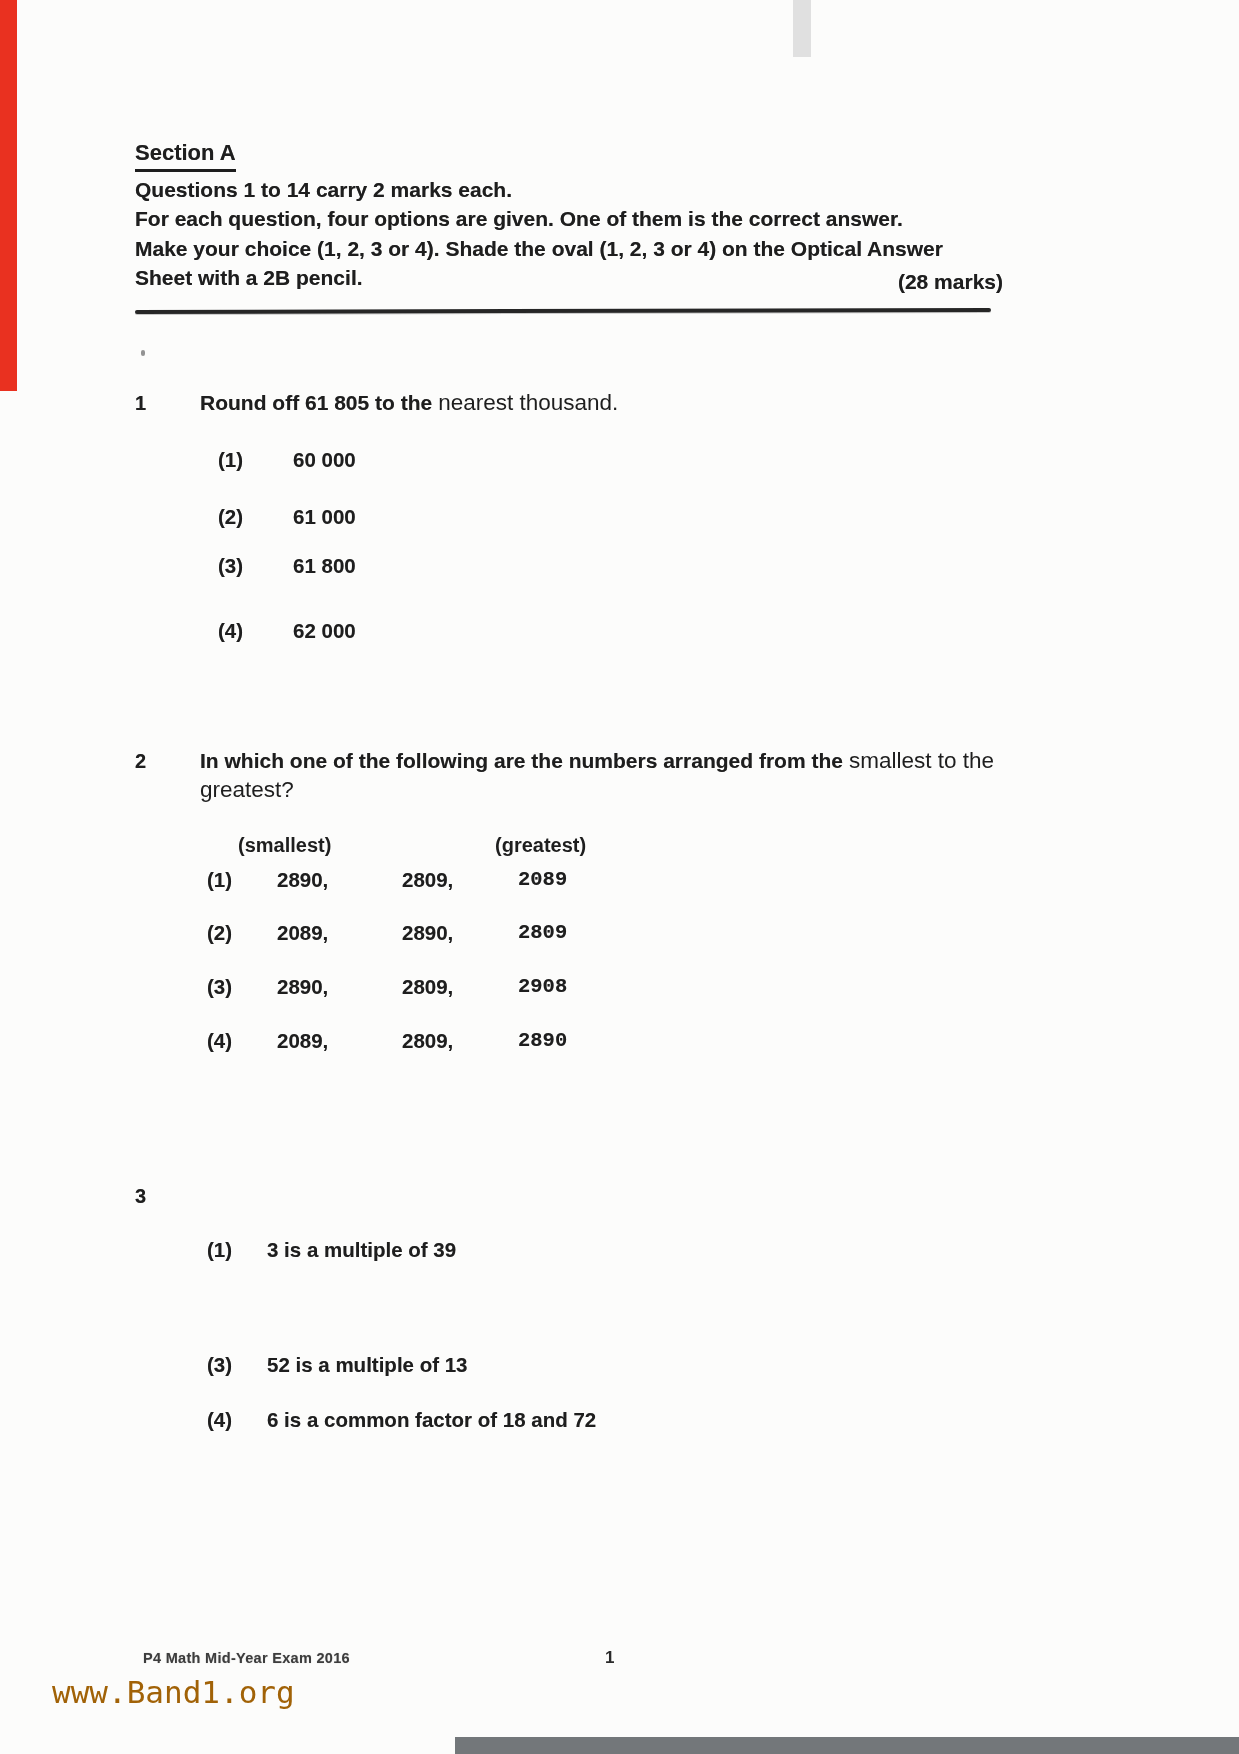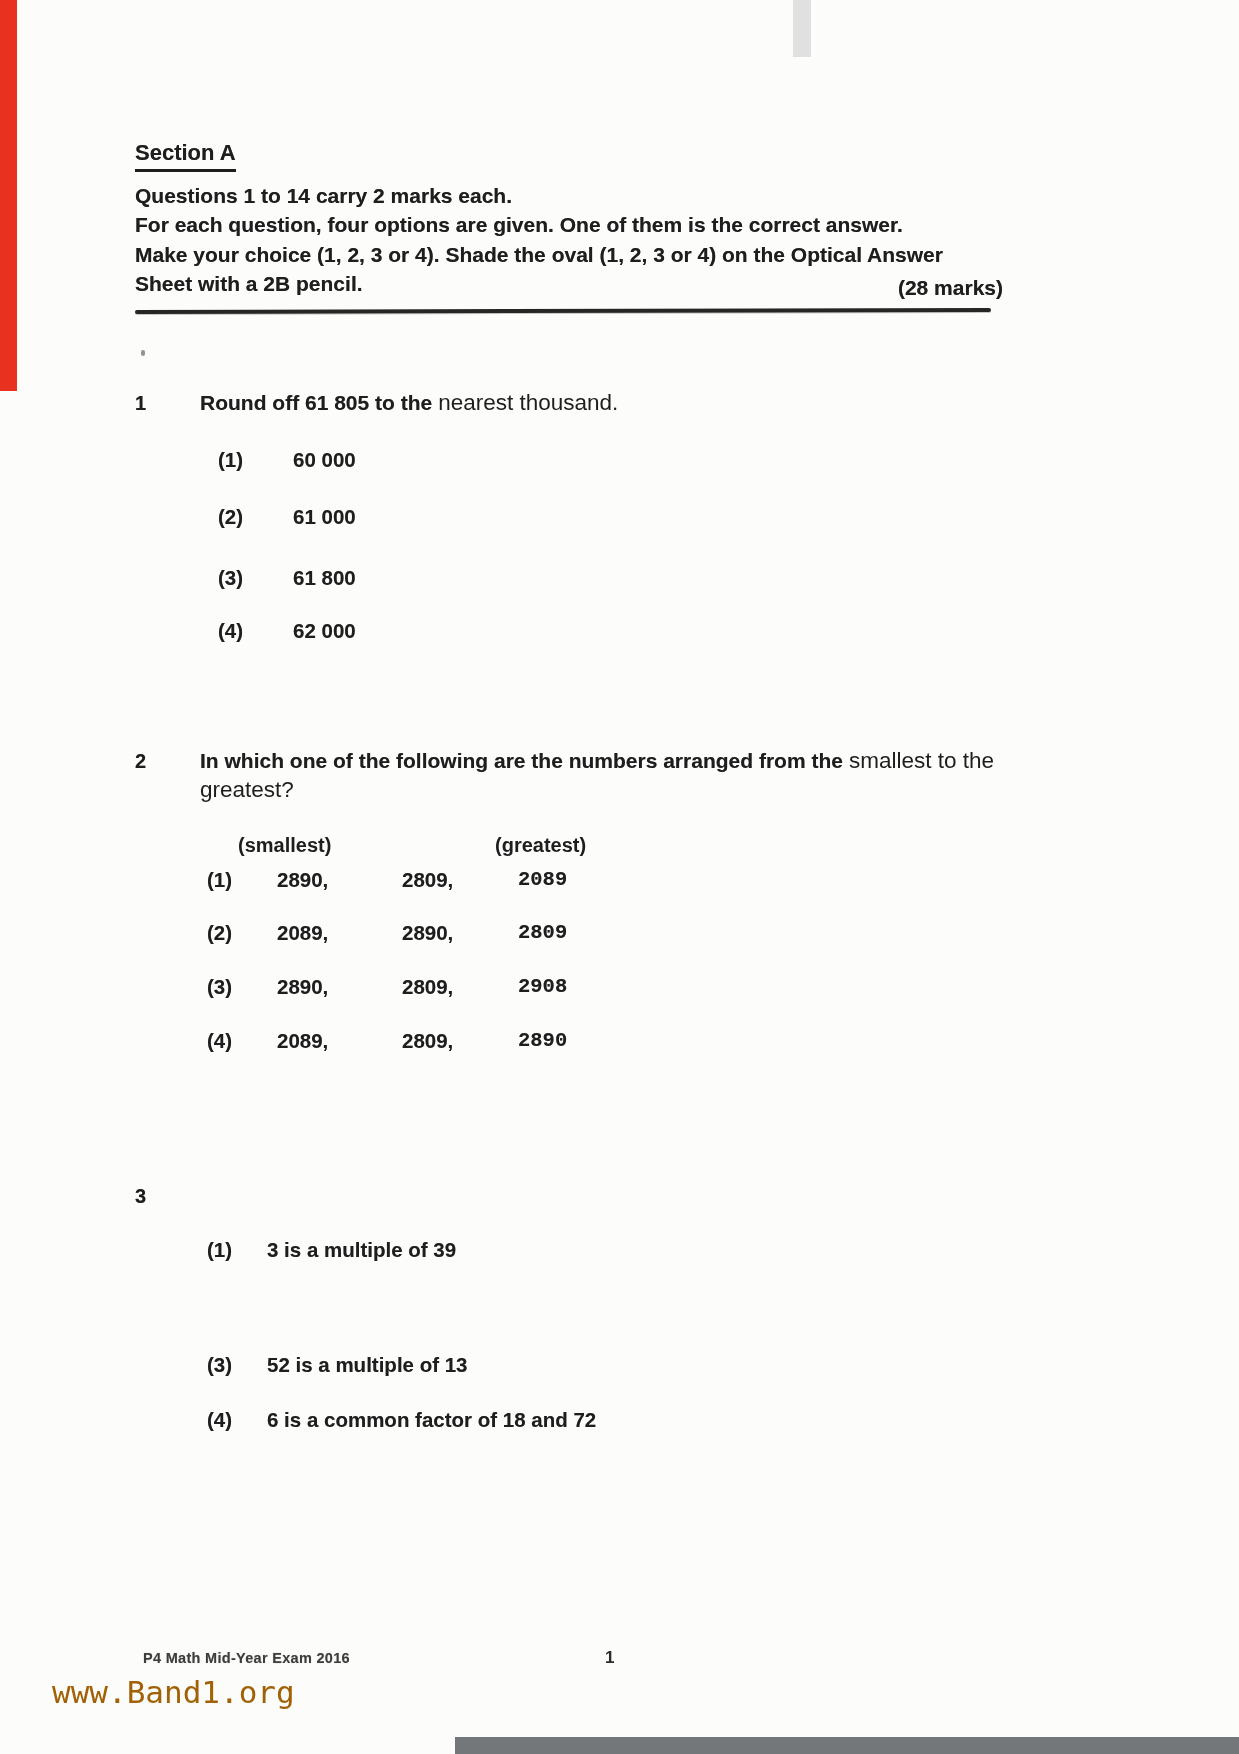--- a/index.html
+++ b/index.html
@@ -36,21 +36,21 @@
   
   .exam-header {
     position: absolute; left: 135px; top: 138px; width: 868px;
     font-size: 21px; font-weight: 700; line-height: 29.5px;
     text-shadow: 0 0 .5px rgba(20,20,20,.55);
   }
   .section-title {
     display: inline-block;
     font-size: 22px; font-weight: 700;
     border-bottom: 3px solid #1e1e1e;
-    padding-bottom: 1px; margin-bottom: 9px;
+    padding-bottom: 1px; margin-bottom: 3px;
   }
   .hline { white-space: nowrap; }
   .line4-row { display: flex; justify-content: space-between; }
   .marks { position: relative; top: 4px; }
   .rule {
     position: absolute; left: 135px; top: 309px;
     width: 856px; height: 3.5px;
     background: #262626; border-radius: 2px;
     transform: rotate(-0.12deg);
     box-shadow: 0 1px 0 rgba(40,40,40,.25);
@@ -134,21 +134,21 @@
     <div class="q-head">
       <span class="q-num">1</span>
       <span class="q-text"><span>Round off 61 805 to the</span><span class="alt">nearest thousand.</span></span>
     </div>
     <div class="opt" style="top:58px">
       <span class="opt-label">(1)</span><span class="opt-value">60 000</span>
     </div>
     <div class="opt" style="top:115px">
       <span class="opt-label">(2)</span><span class="opt-value">61 000</span>
     </div>
-    <div class="opt" style="top:176px">
+    <div class="opt" style="top:164px">
       <span class="opt-label">(3)</span><span class="opt-value">61 800</span>
     </div>
     <div class="opt" style="top:229px">
       <span class="opt-label">(4)</span><span class="opt-value">62 000</span>
     </div>
   </section>
 
   <section class="question q2" style="top:748px; height:330px;">
     <div class="q-head">
       <span class="q-num">2</span>

